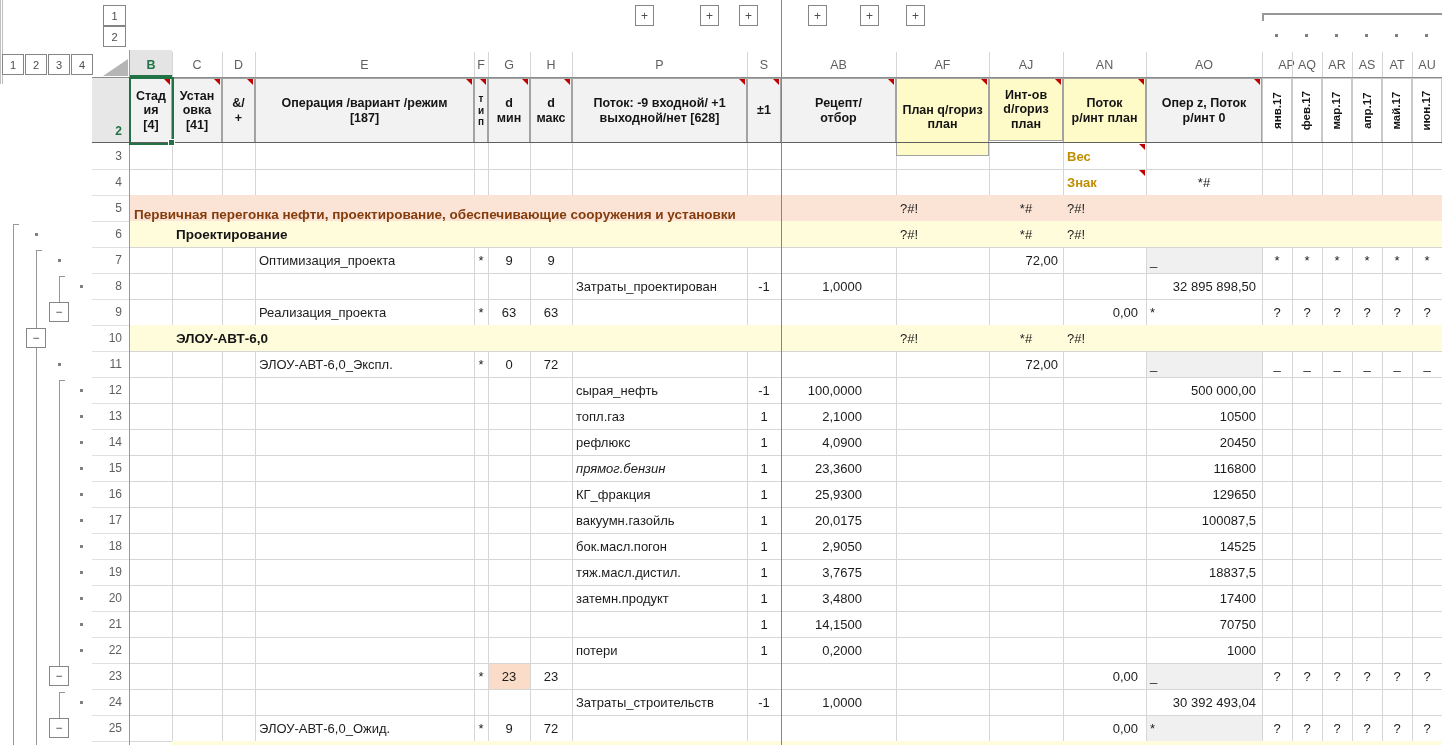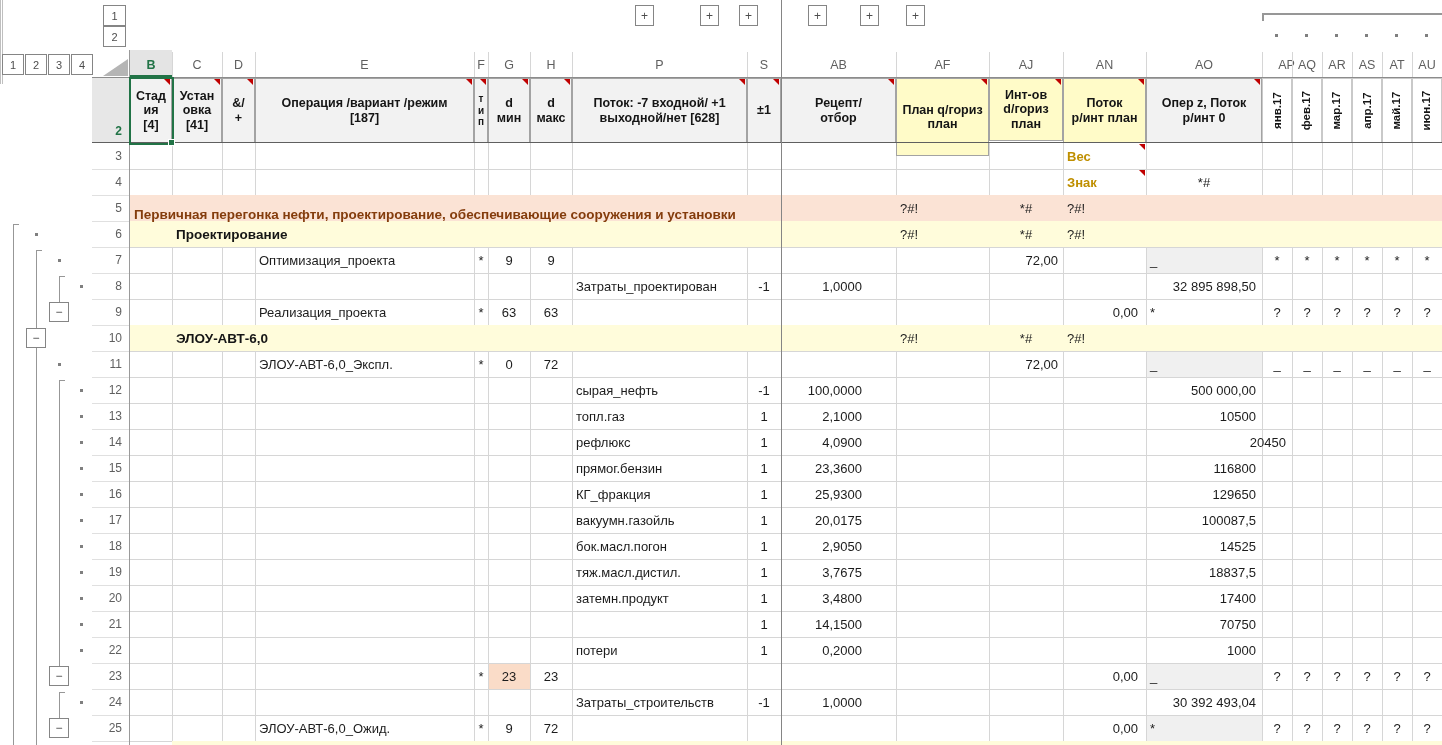--- a/index.html
+++ b/index.html
@@ -166,22 +166,22 @@
       <div class="cell center" style="left: 747px; top: 377px; width: 34px; height: 26px;">-1</div>
       <div class="cell right" style="left: 781px; top: 377px; width: 115px; height: 26px; padding-right: 34px;">100,0000</div>
       <div class="cell right" style="left: 1146px; top: 377px; width: 116px; height: 26px; padding-right: 6px;">500 000,00</div>
       <div class="cell" style="left: 572px; top: 403px; width: 175px; height: 26px;">топл.газ</div>
       <div class="cell center" style="left: 747px; top: 403px; width: 34px; height: 26px;">1</div>
       <div class="cell right" style="left: 781px; top: 403px; width: 115px; height: 26px; padding-right: 34px;">2,1000</div>
       <div class="cell right" style="left: 1146px; top: 403px; width: 116px; height: 26px; padding-right: 6px;">10500</div>
       <div class="cell" style="left: 572px; top: 429px; width: 175px; height: 26px;">рефлюкс</div>
       <div class="cell center" style="left: 747px; top: 429px; width: 34px; height: 26px;">1</div>
       <div class="cell right" style="left: 781px; top: 429px; width: 115px; height: 26px; padding-right: 34px;">4,0900</div>
-      <div class="cell right" style="left: 1176px; top: 429px; width: 116px; height: 26px; padding-right: 6px;">20450</div>
-      <div class="cell" style="left: 572px; top: 455px; width: 175px; height: 26px;">прямог.бензин</div>
+      <div class="cell right" style="left: 1146px; top: 429px; width: 116px; height: 26px; padding-right: 6px;">20450</div>
+      <div class="cell" style="left: 572px; top: 455px; width: 175px; height: 26px; font-style: italic;">прямог.бензин</div>
       <div class="cell center" style="left: 747px; top: 455px; width: 34px; height: 26px;">1</div>
       <div class="cell right" style="left: 781px; top: 455px; width: 115px; height: 26px; padding-right: 34px;">23,3600</div>
       <div class="cell right" style="left: 1146px; top: 455px; width: 116px; height: 26px; padding-right: 6px;">116800</div>
       <div class="cell" style="left: 572px; top: 481px; width: 175px; height: 26px;">КГ_фракция</div>
       <div class="cell center" style="left: 747px; top: 481px; width: 34px; height: 26px;">1</div>
       <div class="cell right" style="left: 781px; top: 481px; width: 115px; height: 26px; padding-right: 34px;">25,9300</div>
       <div class="cell right" style="left: 1146px; top: 481px; width: 116px; height: 26px; padding-right: 6px;">129650</div>
       <div class="cell" style="left: 572px; top: 507px; width: 175px; height: 26px;">вакуумн.газойль</div>
       <div class="cell center" style="left: 747px; top: 507px; width: 34px; height: 26px;">1</div>
       <div class="cell right" style="left: 781px; top: 507px; width: 115px; height: 26px; padding-right: 34px;">20,0175</div>
@@ -344,21 +344,21 @@
       <div class="hcell vhdr" style="left: 474px; top: 78px; width: 14px; height: 65px;">т
 и
 п</div>
       <div class="tri" style="left: 480px; top: 79px; width: 0px; height: 0px;"></div>
       <div class="hcell" style="left: 488px; top: 78px; width: 42px; height: 65px;">d
 мин</div>
       <div class="tri" style="left: 522px; top: 79px; width: 0px; height: 0px;"></div>
       <div class="hcell" style="left: 530px; top: 78px; width: 42px; height: 65px;">d
 макс</div>
       <div class="tri" style="left: 564px; top: 79px; width: 0px; height: 0px;"></div>
-      <div class="hcell" style="left: 572px; top: 78px; width: 175px; height: 65px;">Поток: -7 входной/ +1
+      <div class="hcell" style="left: 572px; top: 78px; width: 175px; height: 65px;">Поток: -9 входной/ +1
 выходной/нет [628]</div>
       <div class="tri" style="left: 739px; top: 79px; width: 0px; height: 0px;"></div>
       <div class="hcell" style="left: 747px; top: 78px; width: 34px; height: 65px;">±1</div>
       <div class="tri" style="left: 773px; top: 79px; width: 0px; height: 0px;"></div>
       <div class="hcell" style="left: 781px; top: 78px; width: 115px; height: 65px;">Рецепт/
 отбор</div>
       <div class="tri" style="left: 888px; top: 79px; width: 0px; height: 0px;"></div>
       <div class="hcell yellow" style="left: 896px; top: 78px; width: 93px; height: 78px;">План q/гориз
 план</div>
       <div class="tri" style="left: 981px; top: 79px; width: 0px; height: 0px;"></div>

